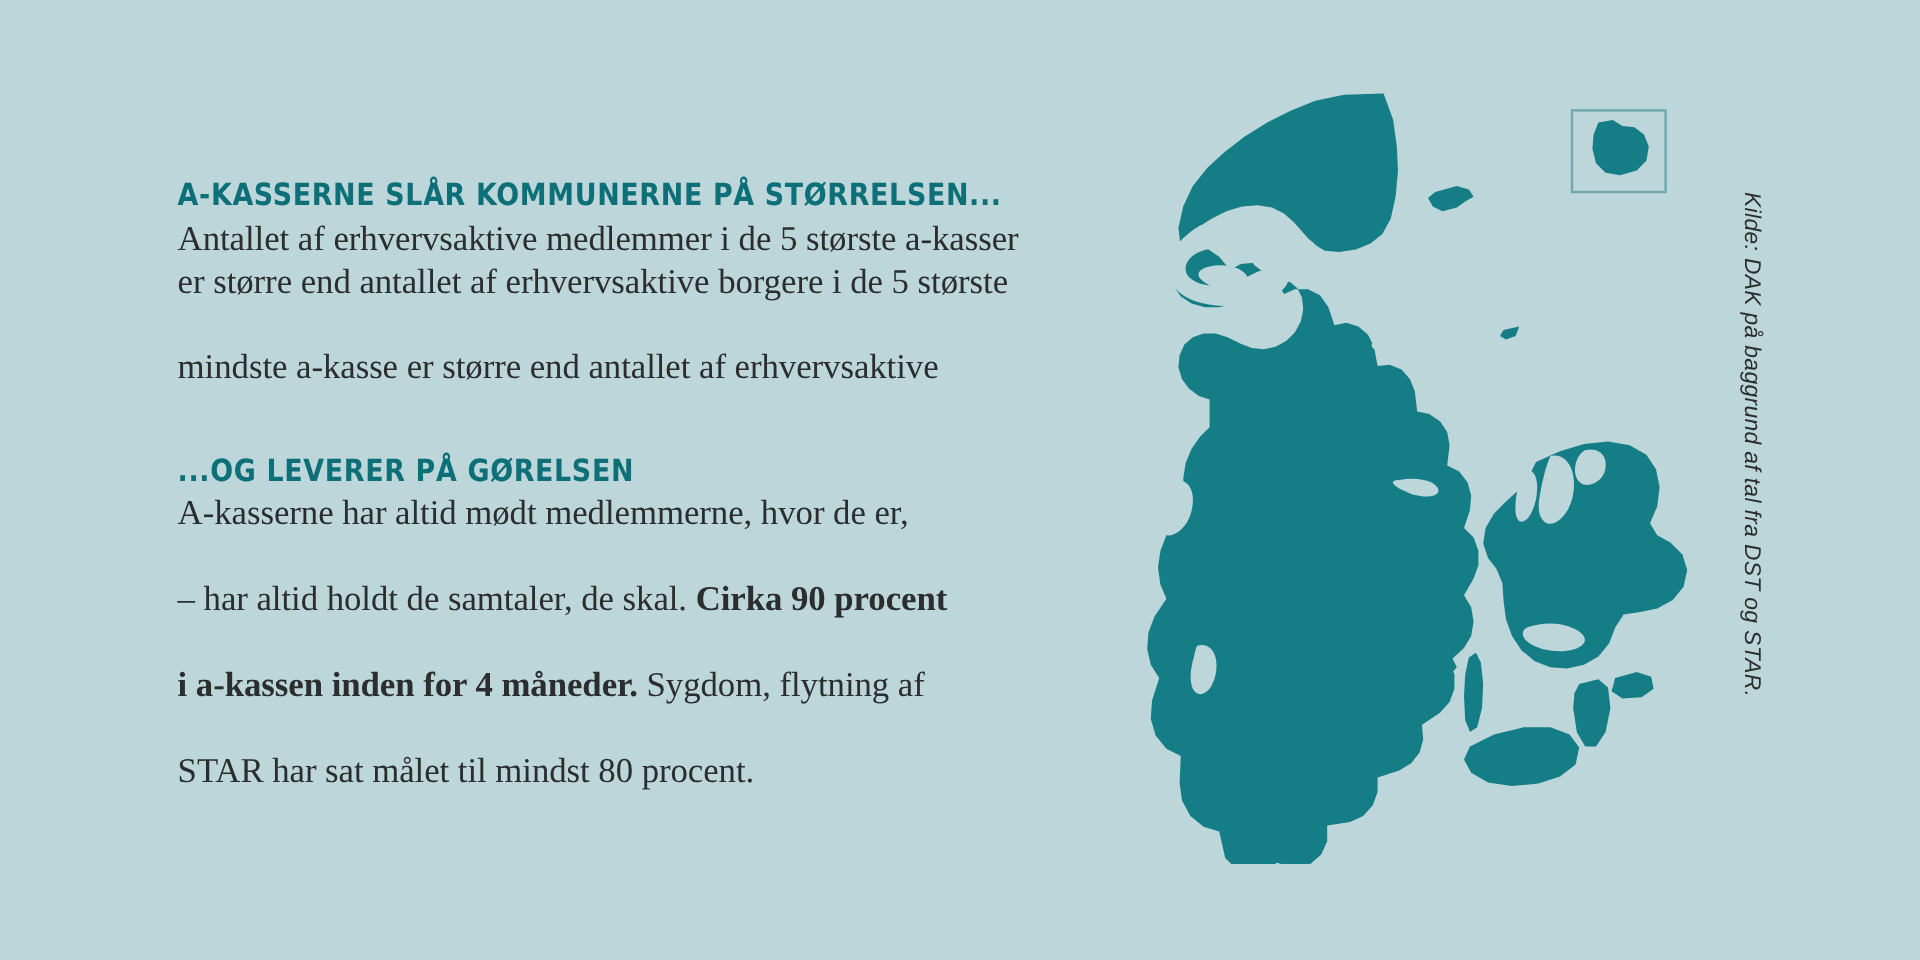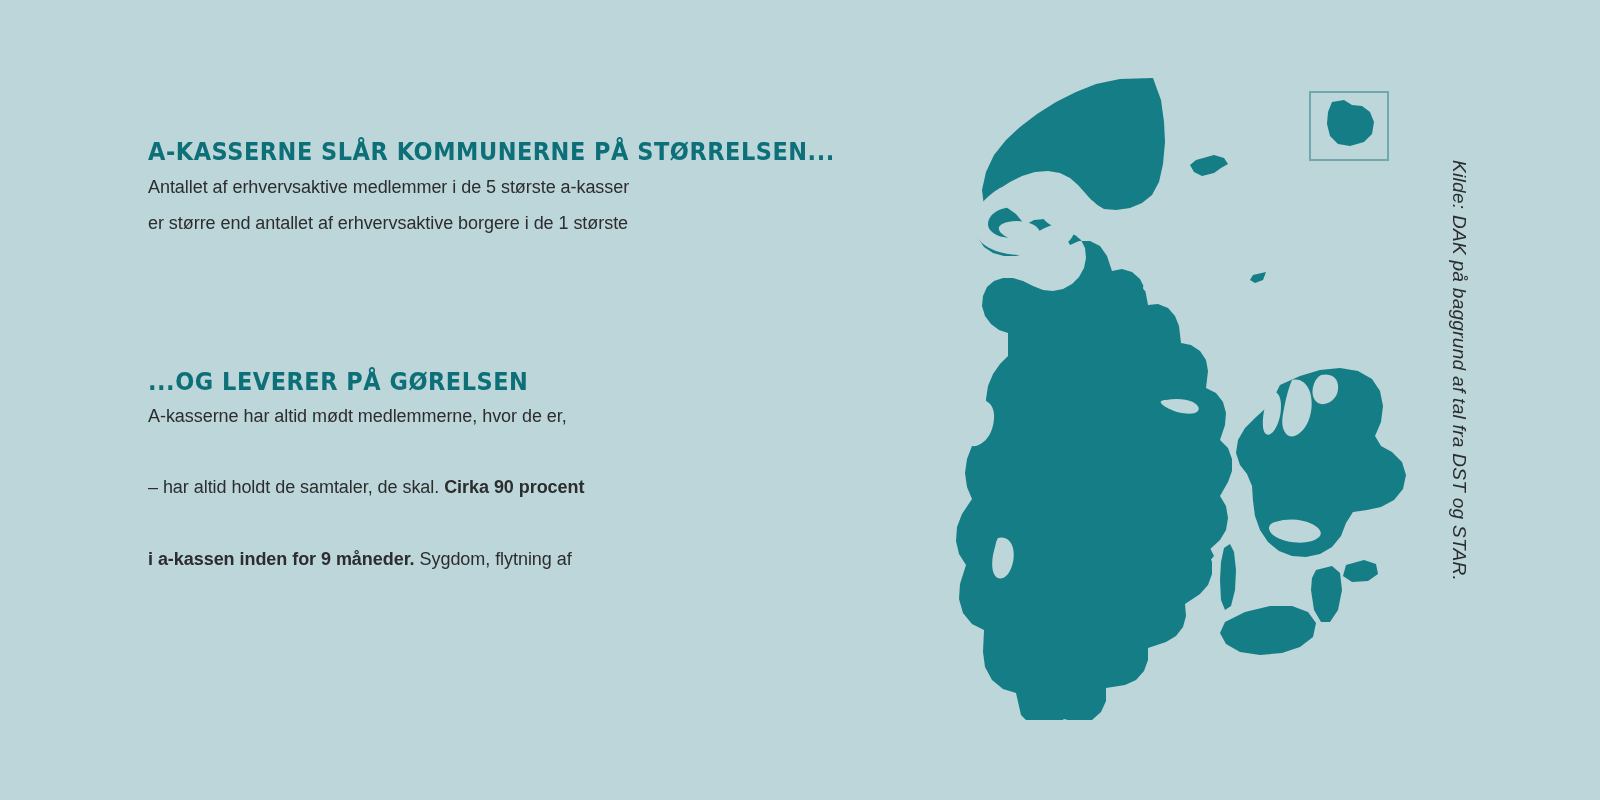--- a/index.html
+++ b/index.html
@@ -17,41 +17,41 @@
     width: 1600px;
     height: 800px;
     background: #bcd6d9;
     overflow: hidden;
   }
 
   
   #text-column {
     position: absolute;
     left: 148px;
-    top: 138px;
+    top: 150px;
     width: 760px;
   }
 
   .block-heading {
     color: #0d6f77;
     font-family: "DejaVu Sans", sans-serif;
     font-weight: bold;
     font-size: 25.5px;
     letter-spacing: 0.6px;
     line-height: 1.05;
     margin: 0 0 5px 0;
     transform: scaleX(0.88);
     transform-origin: left center;
     white-space: nowrap;
   }
 
   .block-body {
     color: #2b2d2e;
-    font-family: Liberation Sans, sans-serif;
-    font-size: 18px;
+    font-family: Liberation Serif, serif;
+    font-size: 29px;
     line-height: 35.8px;
     margin: 0;
     letter-spacing: -0.05px;
   }
   .block-body b {
     font-weight: bold;
   }
 
   #block-two {
     margin-top: 55px;
@@ -94,35 +94,36 @@
 <body>
 
 <div id="infographic">
 
   <div id="text-column">
 
     <div id="block-one">
       <h2 class="block-heading">A-KASSERNE SLÅR KOMMUNERNE PÅ STØRRELSEN...</h2>
       <p class="block-body">
         <span>Antallet af erhvervsaktive medlemmer i de 5 største a-kasser</span><br>
-        <span>er større end antallet af erhvervsaktive borgere i de 1 største</span><br>
+        <span>er større end antallet af erhvervsaktive borgere i de 5 største</span><br>
         <br>
-        <br>
+        <span>mindste a-kasse er større end antallet af erhvervsaktive</span><br>
       </p>
     </div>
 
     <div id="block-two">
       <h2 class="block-heading">...OG LEVERER PÅ GØRELSEN</h2>
       <p class="block-body">
         <span>A-kasserne har altid mødt medlemmerne, hvor de er,</span><br>
         <br>
         <span>– har altid holdt de samtaler, de skal. </span><b>Cirka 90 procent</b><br>
         <br>
-        <b>i a-kassen inden for 9 måneder.</b><span> Sygdom, flytning af</span><br>
+        <b>i a-kassen inden for 4 måneder.</b><span> Sygdom, flytning af</span><br>
         <br>
+        <span>STAR har sat målet til mindst 80 procent.</span>
       </p>
     </div>
 
   </div>
 
   <div id="map-area">
     <svg viewBox="0 0 600 650" xmlns="http://www.w3.org/2000/svg">
       <g>
 
         <path fill="#147d85" d="

